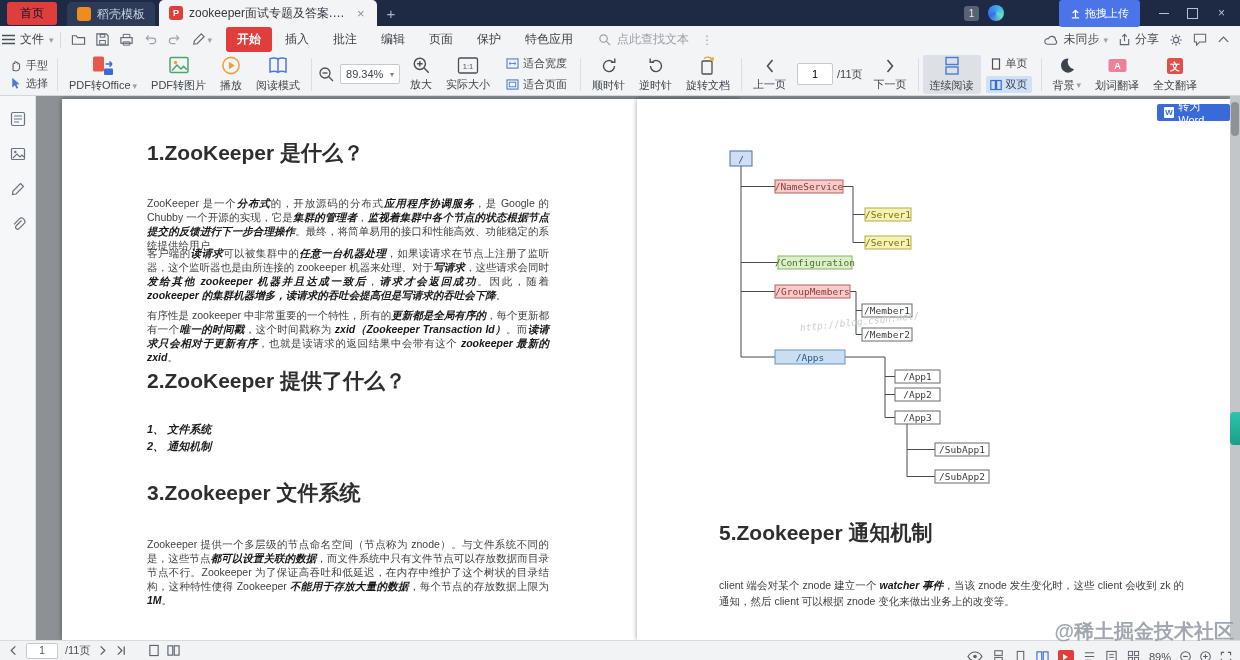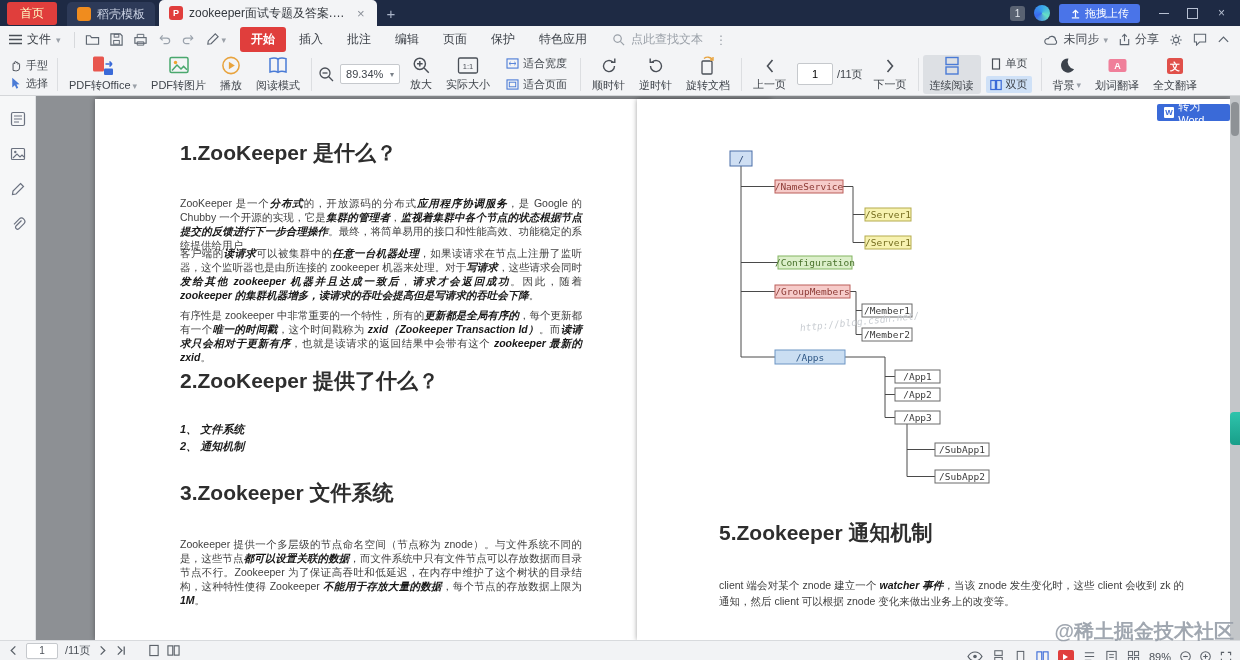--- a/index.html
+++ b/index.html
@@ -3,42 +3,42 @@
 <meta charset="utf-8">
 <style>
   html,body{margin:0;padding:0;}
   body{width:1240px;height:660px;overflow:hidden;font-family:"Liberation Sans",sans-serif;-webkit-font-smoothing:antialiased;}
   .app{position:relative;width:1240px;height:660px;background:#8d9094;overflow:hidden;}
   svg{display:block;}
   .ic{display:inline-block;}
 
   
   .titlebar{position:absolute;top:0;left:0;right:0;height:26px;background:#1e2a44;display:flex;align-items:center;z-index:30;}
-  .home-btn{margin-left:7px;background:#e03e3c;color:#fef9c3;font-size:12px;padding:3px 13px;border-radius:3px;cursor:default;}
+  .home-btn{margin-left:7px;background:#e03e3c;color:#0f172a;font-size:12px;padding:3px 13px;border-radius:3px;cursor:default;}
   .tab{display:flex;align-items:center;gap:6px;padding:0 10px;height:26px;font-size:12px;box-sizing:border-box;}
   .tab.inactive{background:#2d3a58;color:#c9d1e2;margin-left:10px;border-radius:5px 5px 0 0;height:24px;align-self:flex-end;}
   .tab.active{background:#f3f4f6;color:#34383e;border-radius:5px 5px 0 0;margin-left:4px;max-width:230px;}
   .tab-label{white-space:nowrap;overflow:hidden;text-overflow:ellipsis;max-width:160px;}
   .tab-close{color:#8a8f98;font-size:13px;padding:0 2px;}
   .tico{width:14px;height:14px;border-radius:3px;display:flex;align-items:center;justify-content:center;font-size:9px;color:#fff;flex:0 0 auto;}
   .tico.orange{background:#f08c1e;}
   .tico.pdf{background:#e03e3c;font-weight:bold;}
   .newtab{color:#aab4c8;font-size:15px;padding:0 10px;}
   .tb-right{margin-left:auto;display:flex;align-items:center;gap:9px;padding-right:4px;}
   .badge1{width:15px;height:15px;background:#596272;color:#e4e8ef;border-radius:3px;font-size:10px;display:flex;align-items:center;justify-content:center;}
   .orb{width:16px;height:16px;border-radius:50%;background:conic-gradient(#37a4ee,#66e0c4,#3a68ef,#37a4ee);}
-  .upload-btn{background:#4a74e8;color:#fff;font-size:11px;height:19px;display:flex;align-items:center;gap:4px;padding:0 11px;border-radius:3px;}
+  .upload-btn{background:#4a74e8;color:#fff;font-size:11px;height:27px;display:flex;align-items:center;gap:4px;padding:0 11px;border-radius:3px;margin-left:46px;}
   .winctl{display:flex;align-items:center;}
   .win-btn{width:29px;height:26px;display:flex;align-items:center;justify-content:center;color:#b7c0d2;font-size:12px;}
   .max-box{width:9px;height:9px;border:1px solid #b7c0d2;}
   .min-line{width:10px;height:1px;background:#b7c0d2;}
 
   
   .menubar{position:absolute;top:26px;left:0;right:0;height:27px;background:#f3f4f6;display:flex;align-items:center;font-size:12px;color:#3a3f46;z-index:29;}
-  .file-menu{display:flex;align-items:center;gap:5px;padding:0 9px;}
+  .file-menu{display:flex;align-items:center;gap:5px;padding:0 2px;}
   .vdiv{width:1px;height:16px;background:#d7d9dc;margin:0 4px;}
   .qat{display:flex;align-items:center;gap:9px;padding:0 6px;}
   .rtabs{display:flex;align-items:center;gap:2px;margin-left:8px;}
   .rtab{padding:4px 11px;border-radius:3px;}
   .rtab.active{background:#e03e3c;color:#fff;font-weight:bold;}
   .searchbox{display:flex;align-items:center;gap:6px;margin-left:14px;color:#9aa0a8;}
   .kebab{color:#9aa0a8;margin-left:6px;}
   .mb-right{margin-left:auto;display:flex;align-items:center;gap:10px;padding-right:10px;color:#4a4f57;}
   .mb-item{display:flex;align-items:center;gap:4px;}
 
@@ -58,21 +58,21 @@
   .ptotal{font-size:11px;color:#3f444b;margin-right:4px;}
 
   
   .main{position:absolute;top:96px;bottom:20px;left:0;right:0;display:flex;}
   .sidebar{width:36px;background:#f6f7f8;border-right:1px solid #e0e2e5;display:flex;flex-direction:column;align-items:center;padding-top:13px;gap:15px;box-sizing:border-box;}
   .sb-btn{width:20px;height:20px;display:flex;align-items:center;justify-content:center;}
 
   
   .docarea{flex:1;position:relative;background:#8d9094;overflow:hidden;}
   .page{position:absolute;top:3px;bottom:0;background:#fff;box-shadow:0 0 5px rgba(0,0,0,.38);}
-  .page1{left:26px;width:676px;overflow:hidden;margin-left:33px;}
+  .page1{left:26px;width:676px;overflow:hidden;}
   .page2{left:601px;width:593px;overflow:hidden;}
   .h-doc{position:absolute;font-size:21px;font-weight:700;color:#2e2e2e;margin:0;white-space:nowrap;}
   .pbody{position:absolute;font-size:10.5px;line-height:14px;color:#3f3f3f;text-align:justify;}
   .em{font-weight:bold;font-style:italic;color:#181818;}
   .zlist{position:absolute;font-size:11px;line-height:17px;color:#1c1c1c;font-weight:bold;font-style:italic;}
   .note{position:absolute;font-size:10px;color:#3f3f3f;white-space:nowrap;}
   .cvt-btn{position:absolute;left:520px;top:5px;height:17px;background:#3a6ad8;color:#fff;font-size:11px;display:flex;align-items:center;gap:4px;padding:0 7px;border-radius:2px;}
   .cvt-ico{width:11px;height:11px;background:#fff;color:#3a6ad8;font-size:8px;font-weight:bold;display:flex;align-items:center;justify-content:center;border-radius:1px;}
 
   

